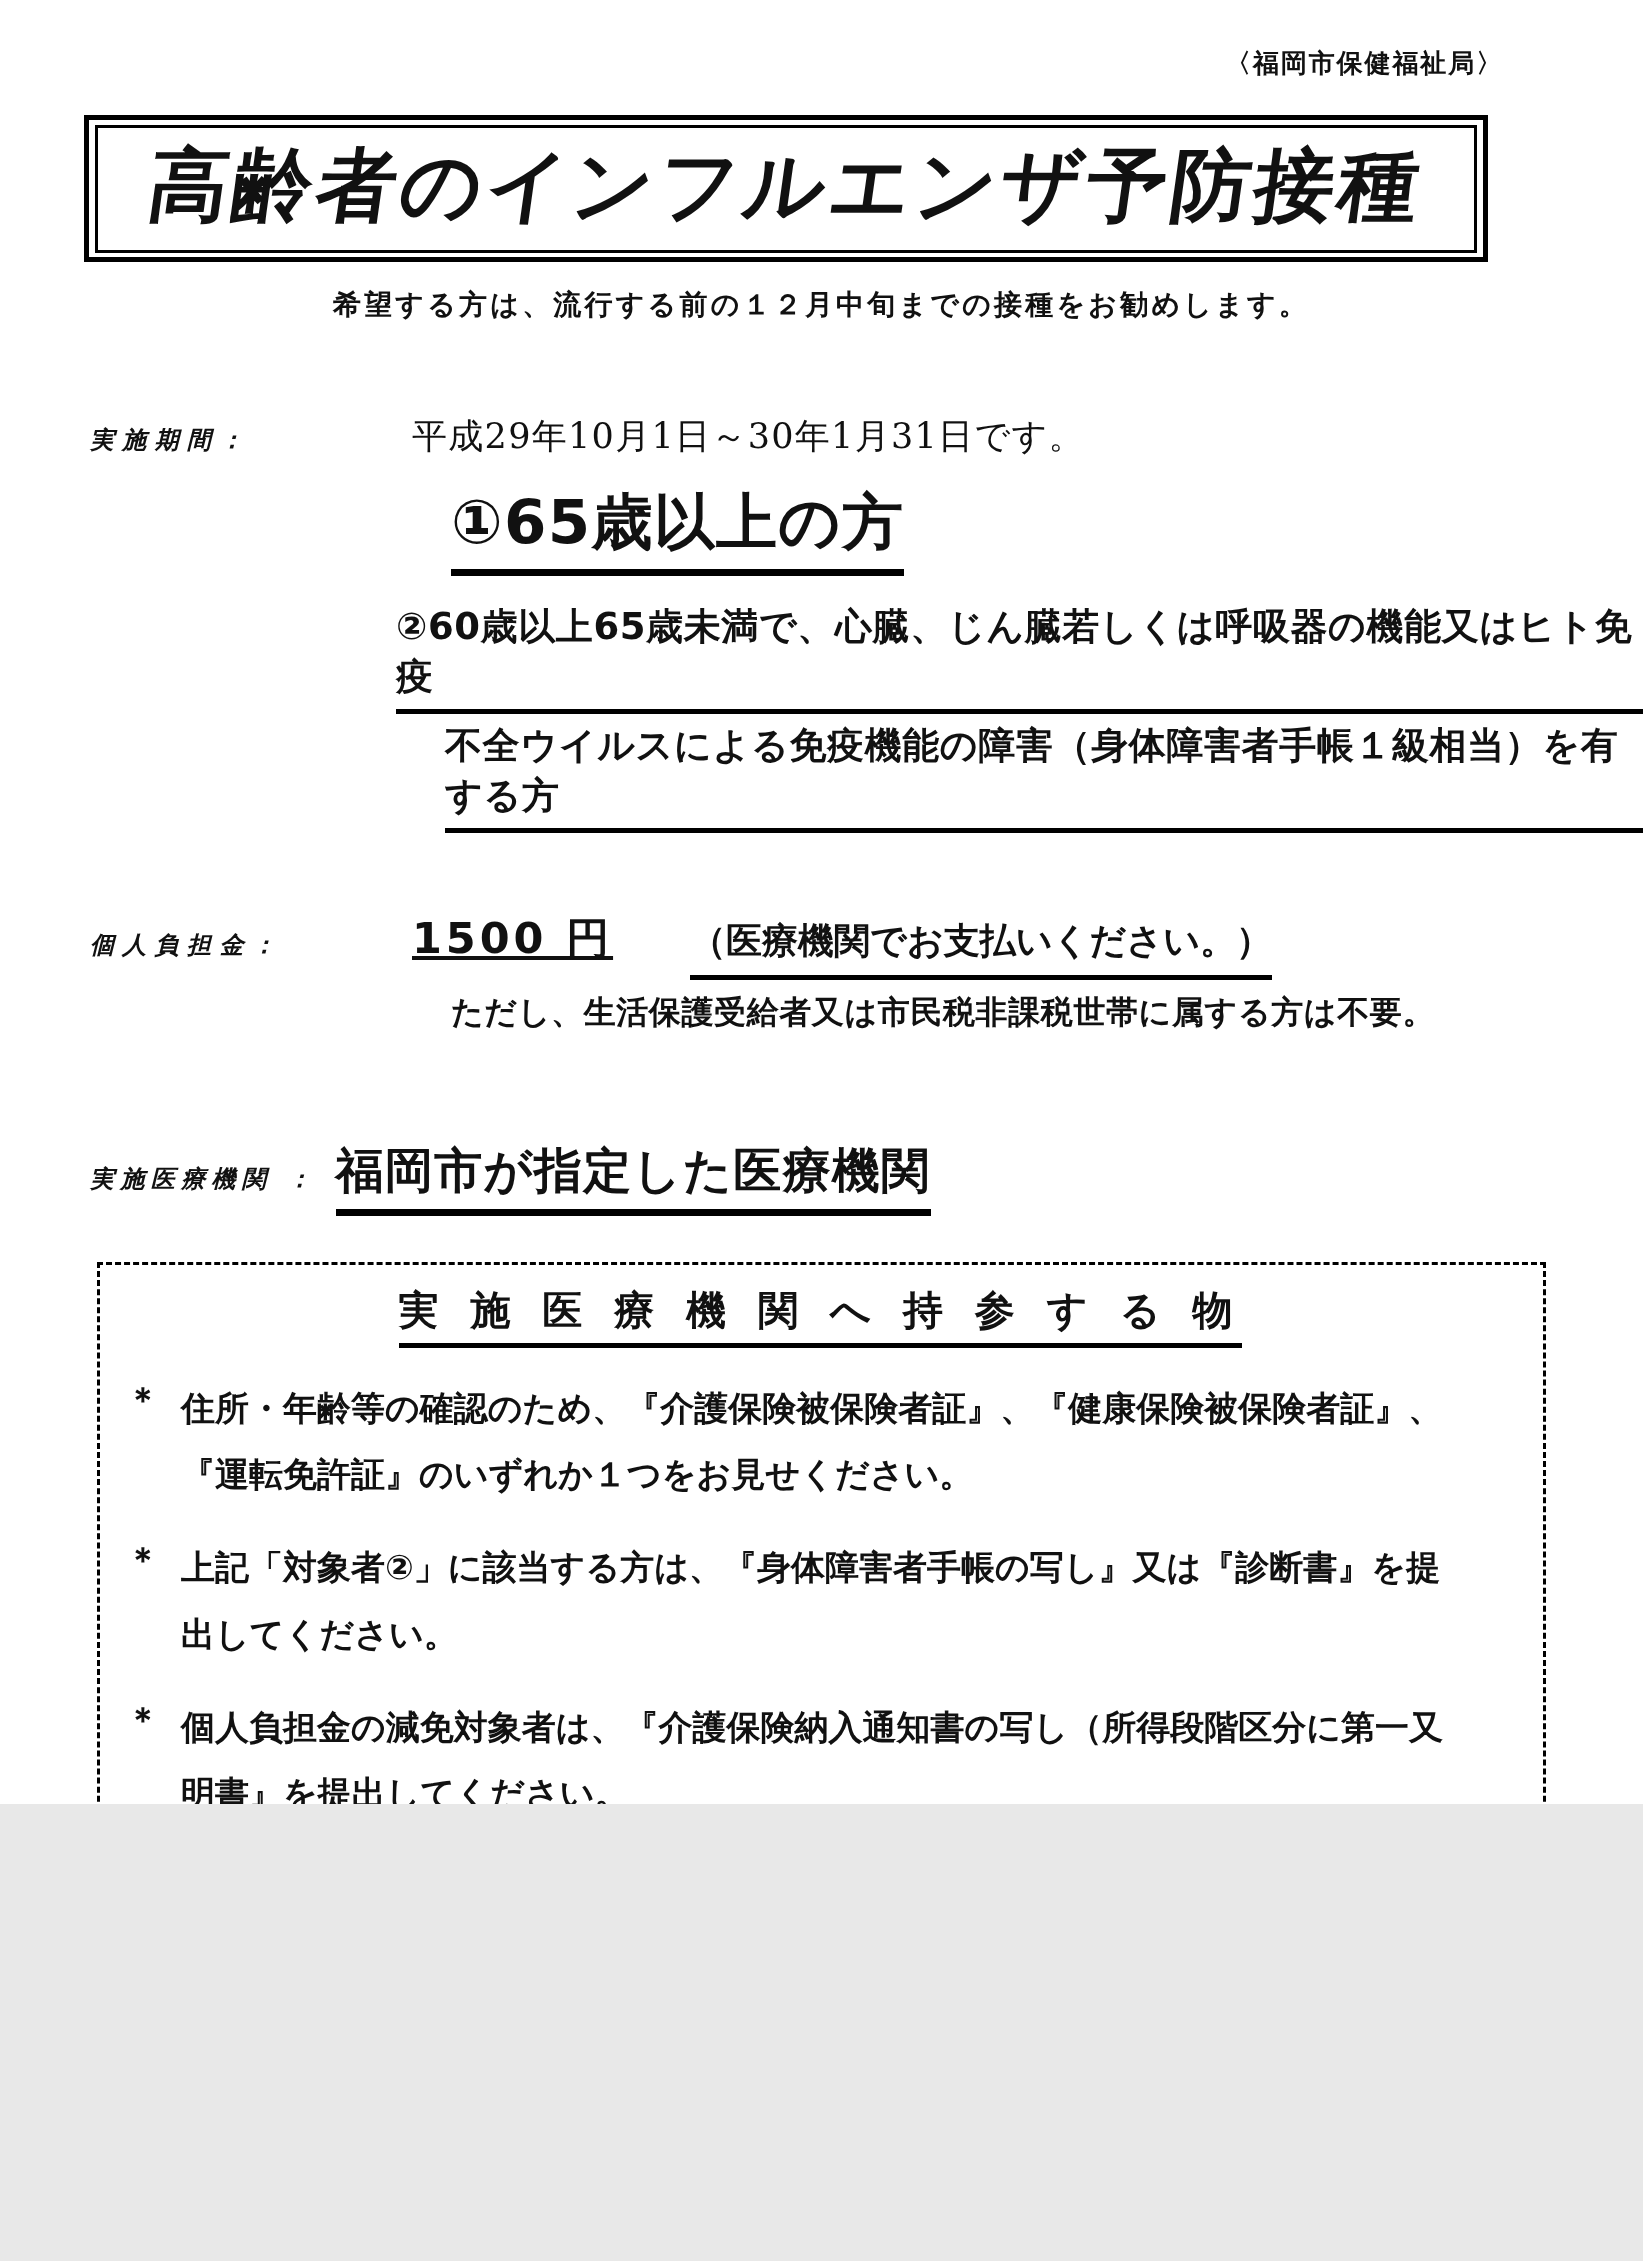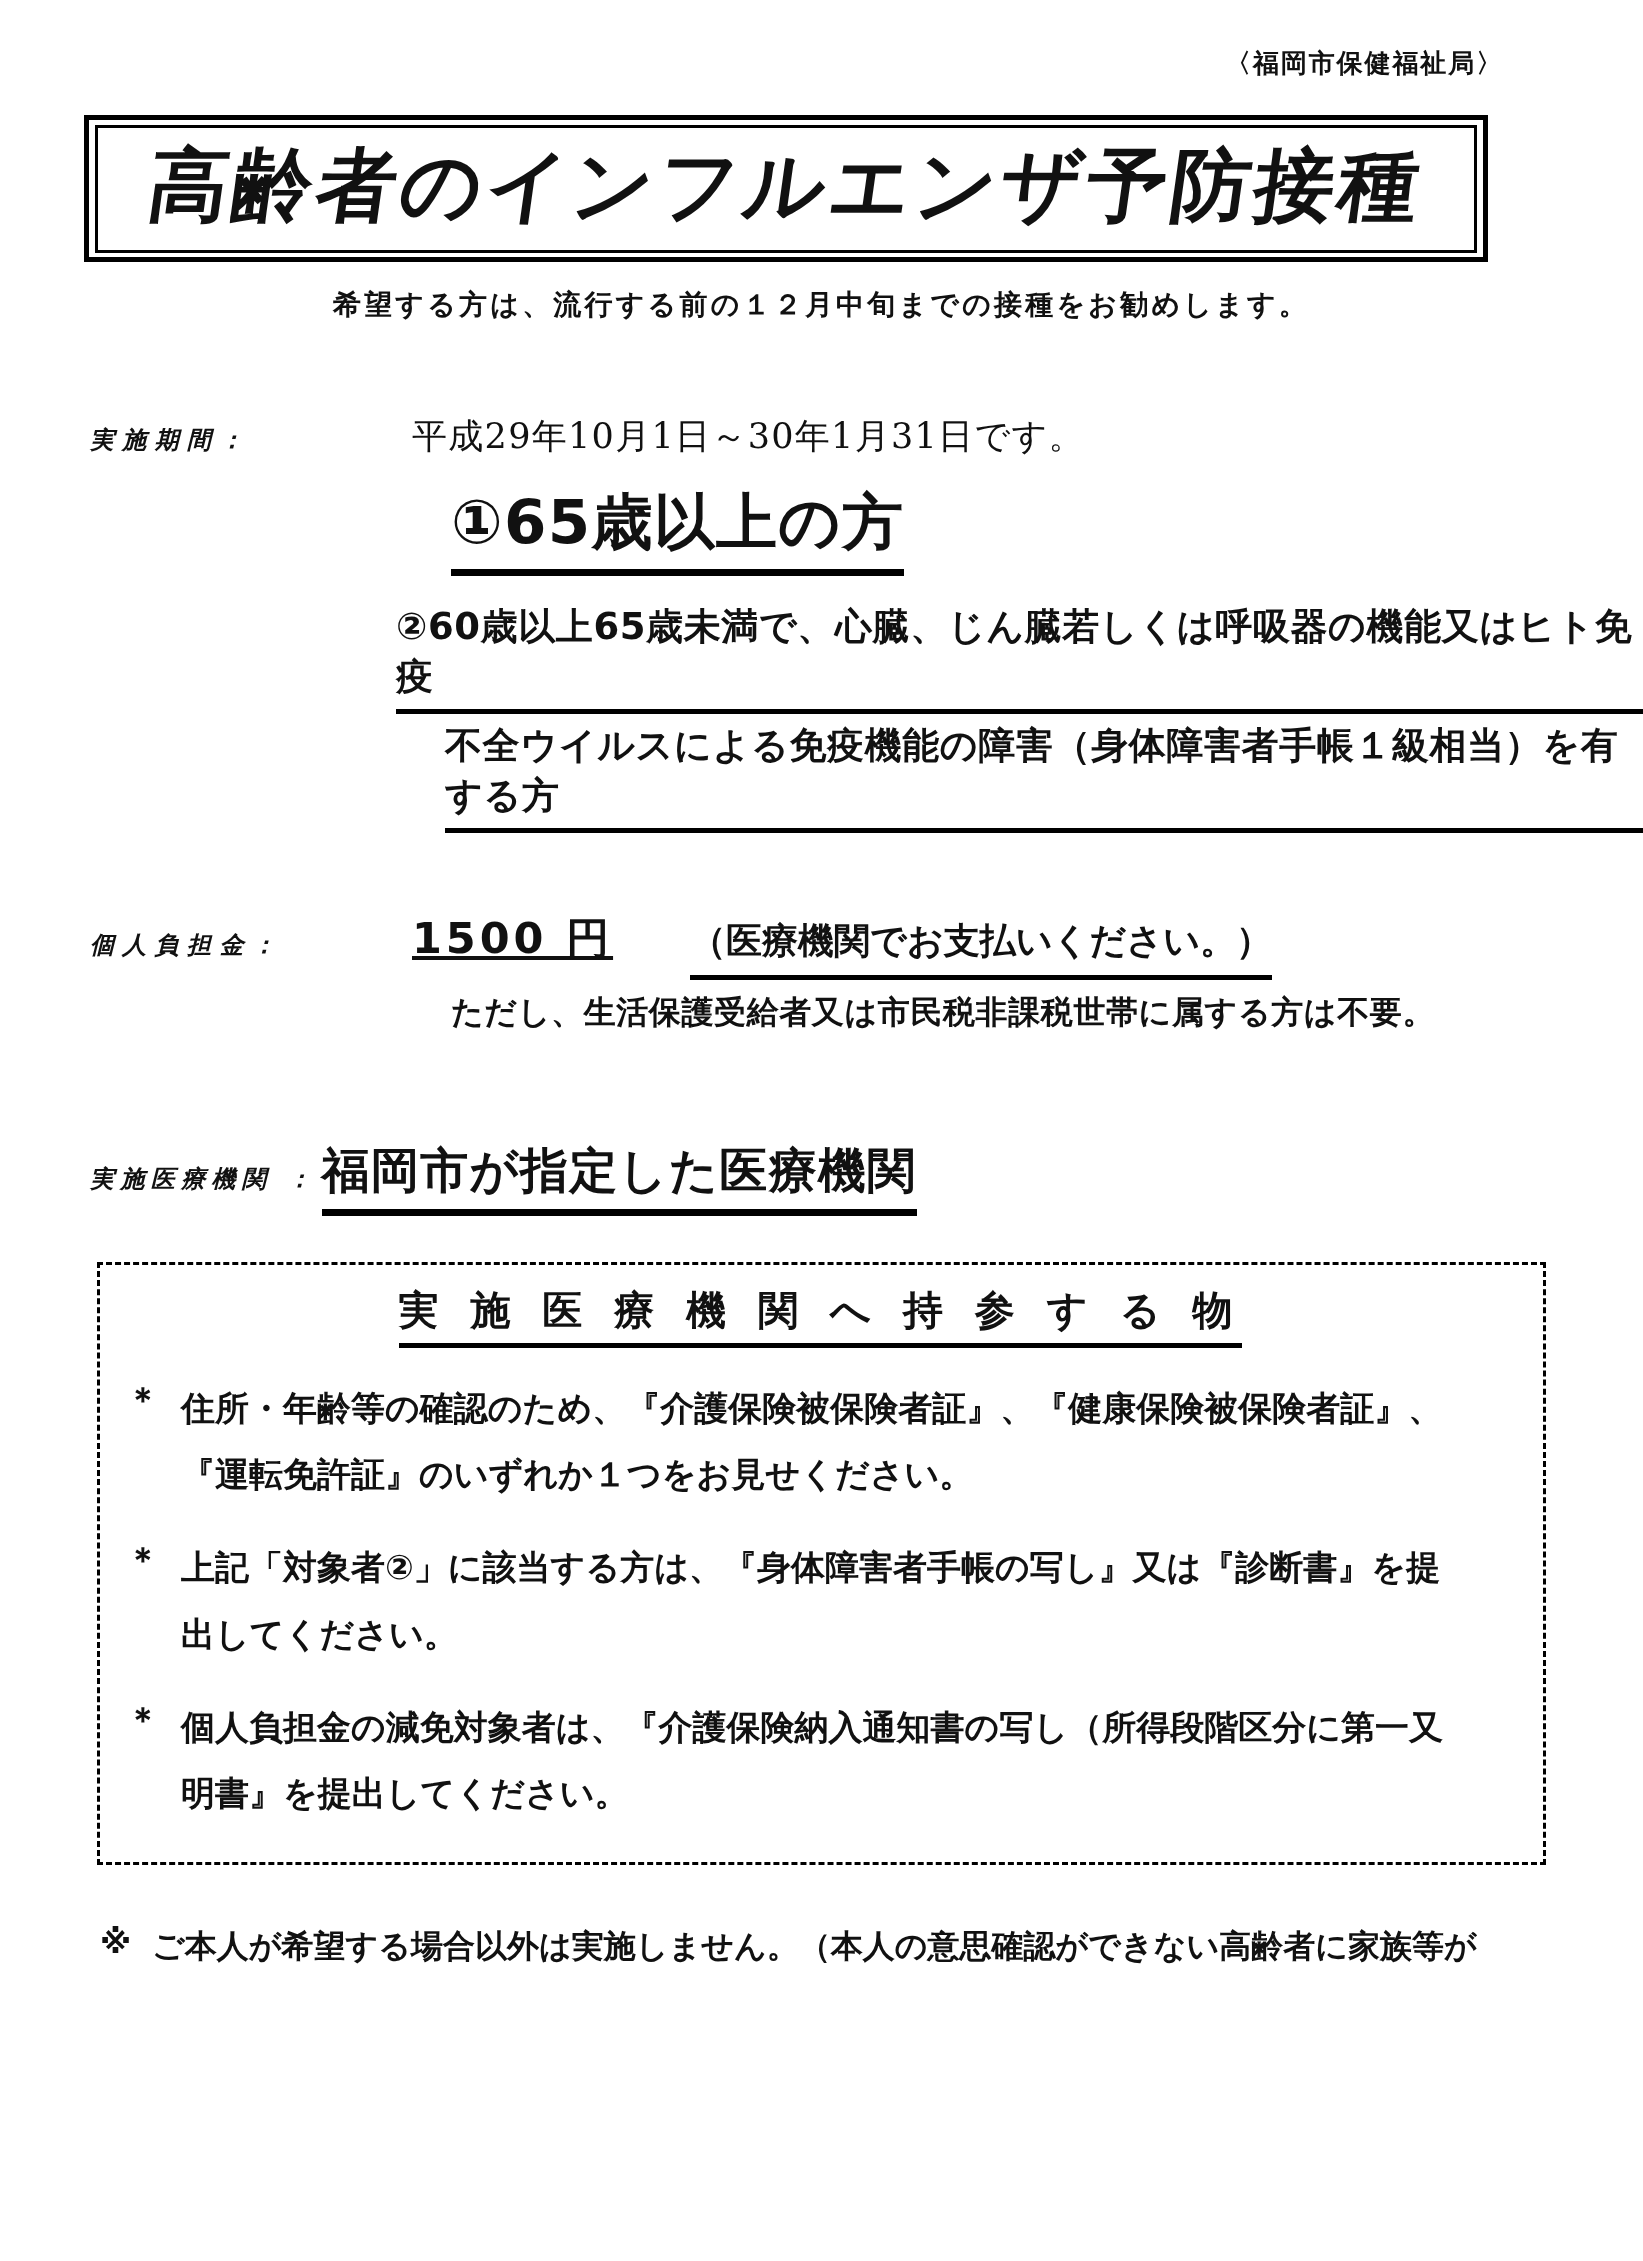--- a/index.html
+++ b/index.html
@@ -1,19 +1,19 @@
 <!DOCTYPE html>
 <html style="font-size:10.3px"><head>
 <meta charset="utf-8">
 <style>
   html, body { margin: 0; padding: 0; background: #e8e8e8; }
   .page {
     position: relative;
     width: 1643px;
-    height: 2261px;
+    height: 1804px;
     margin: 0 auto;
     background: #ffffff;
     color: #111;
     font-family: "DejaVu Sans", "Liberation Sans", sans-serif;
     overflow: hidden;
   }
   .agency {
     padding-top: 46px;
     padding-right: 139px;
     text-align: right;
@@ -103,21 +103,21 @@
     border-bottom: 5.8px solid #000;
     padding-bottom: 9px;
   }
   .fee-sub {
     margin: 11.6px 0 0 451px;
     font-size: 32px;
     font-weight: 600;
     letter-spacing: 0.6px;
   }
   .inst-row { margin-top: 72px; }
-  .lbl-inst { letter-spacing: 6.4px; margin-right: 4px; }
+  .lbl-inst { letter-spacing: 6.4px; margin-right: 18px; }
   .inst-value {
     display: inline-block;
     font-size: 48px;
     font-weight: 900;
     letter-spacing: 1.3px;
     border-bottom: 7px solid #000;
     padding-bottom: 5.2px;
     margin-top: 32px;
   }
   .inst-note {

